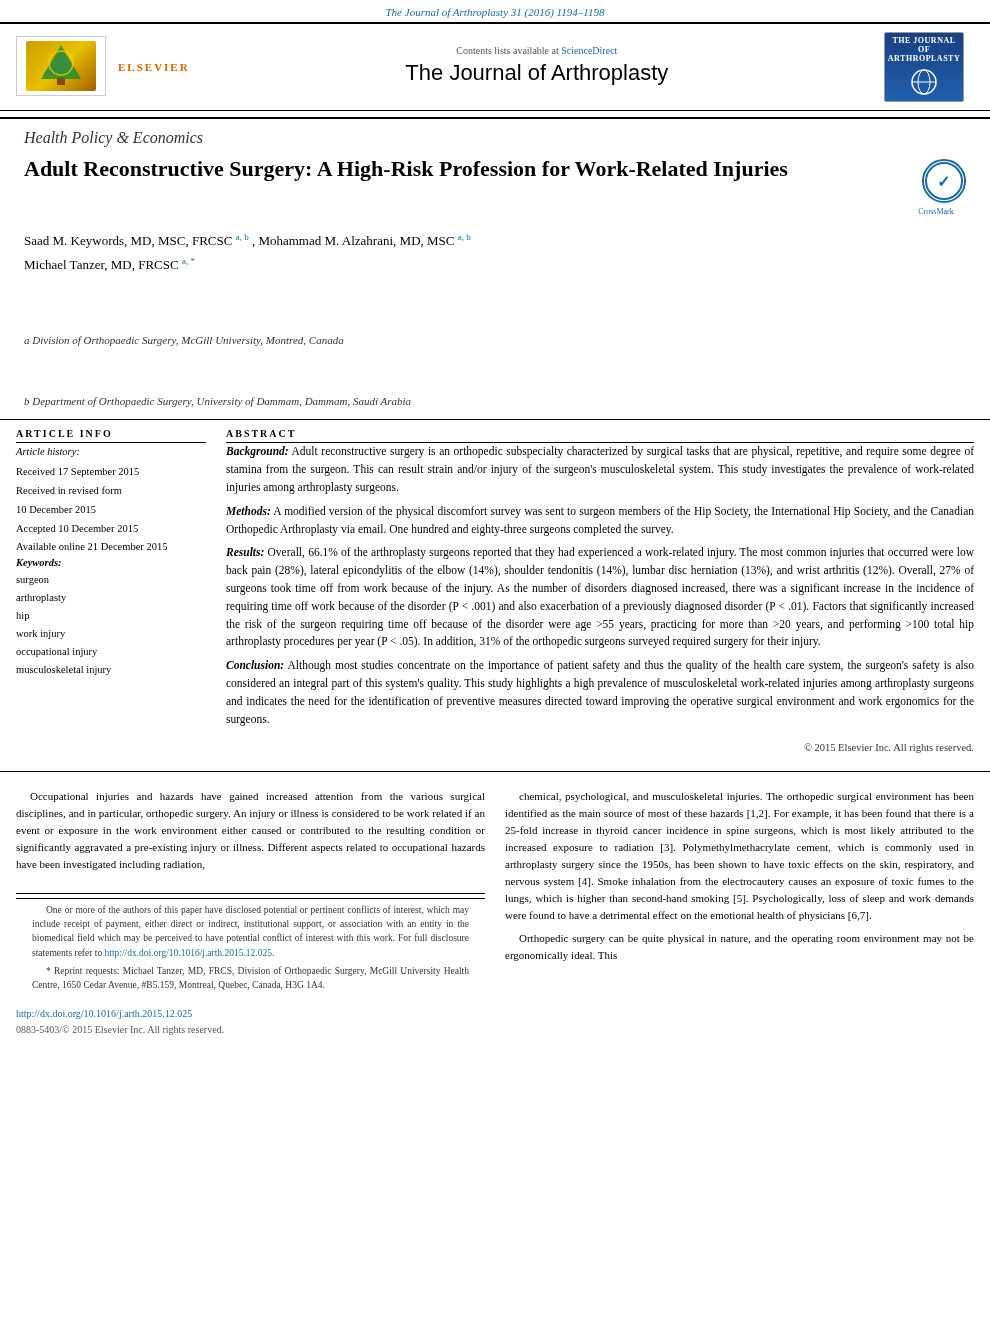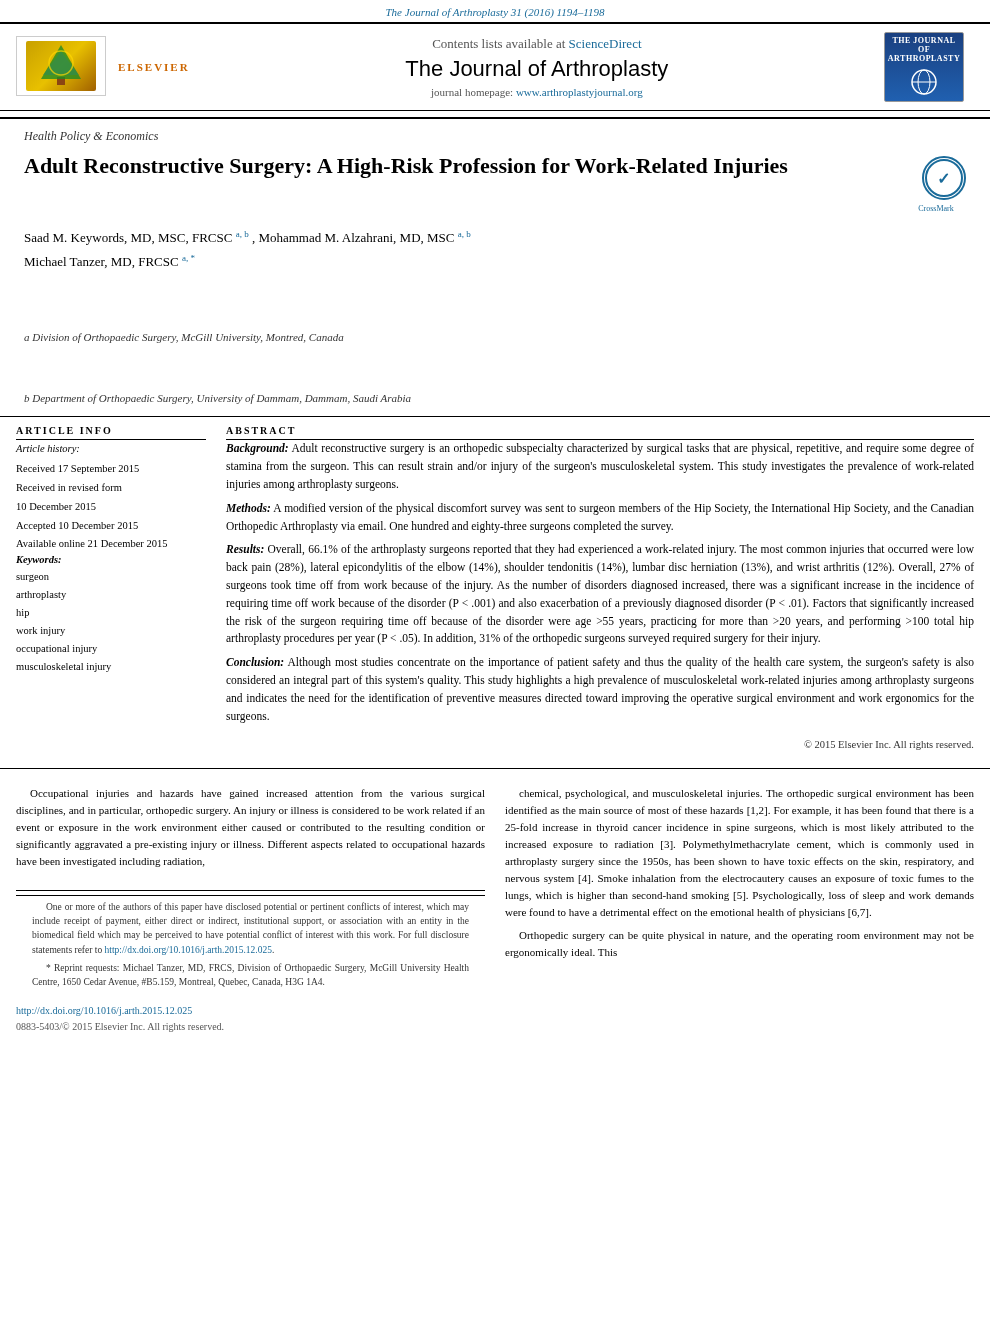--- a/index.html
+++ b/index.html
@@ -60,21 +60,21 @@
       font-size: 11px;
       font-weight: bold;
       color: #cc6600;
       letter-spacing: 2px;
     }
     .header-center {
       flex: 1;
       text-align: center;
     }
     .sciencedirect-link {
-      font-size: 13px;
+      font-size: 10px;
       color: #555;
       margin-bottom: 4px;
     }
     .sciencedirect-link a, .sciencedirect-link span.link {
       color: #1a6b9a;
       text-decoration: none;
     }
     .journal-title-header {
       font-size: 22px;
       font-weight: normal;
@@ -102,21 +102,21 @@
       flex-direction: column;
       align-items: center;
       justify-content: center;
       color: #fff;
       font-size: 7px;
       text-align: center;
       padding: 4px;
       border-radius: 2px;
     }
     .section-label {
-      font-size: 12px;
+      font-size: 16px;
       font-style: italic;
       color: #333;
       padding: 10px 24px 4px;
       border-top: 2px solid #000;
       margin-top: 6px;
     }
     .article-title-section {
       padding: 4px 24px 10px;
       display: flex;
       align-items: flex-start;
@@ -302,24 +302,20 @@
     </div>
     <div class="elsevier-text">ELSEVIER</div>
   </div>
 
   <div class="header-center">
     <div class="sciencedirect-link">
       <span>Contents lists available at </span>
       <span class="link">ScienceDirect</span>
     </div>
     <div class="journal-title-header">The Journal of Arthroplasty</div>
-    <div class="journal-homepage">
-      <span>journal homepage: </span>
-      <span class="link">www.arthroplastyjournal.org</span>
-    </div>
   </div>
 
   <div class="arthroplasty-logo">
     <div class="logo-img">
       <div style="font-weight:bold;font-size:8px;letter-spacing:0.5px;text-align:center;">THE JOURNAL OF</div>
       <div style="font-weight:bold;font-size:8px;letter-spacing:0.5px;text-align:center;">ARTHROPLASTY</div>
       <div style="margin-top:4px;">
         <svg width="30" height="30" viewBox="0 0 30 30">
           <circle cx="15" cy="15" r="12" fill="none" stroke="#fff" stroke-width="1.5"></circle>
           <ellipse cx="15" cy="15" rx="6" ry="12" fill="none" stroke="#fff" stroke-width="1"></ellipse>

